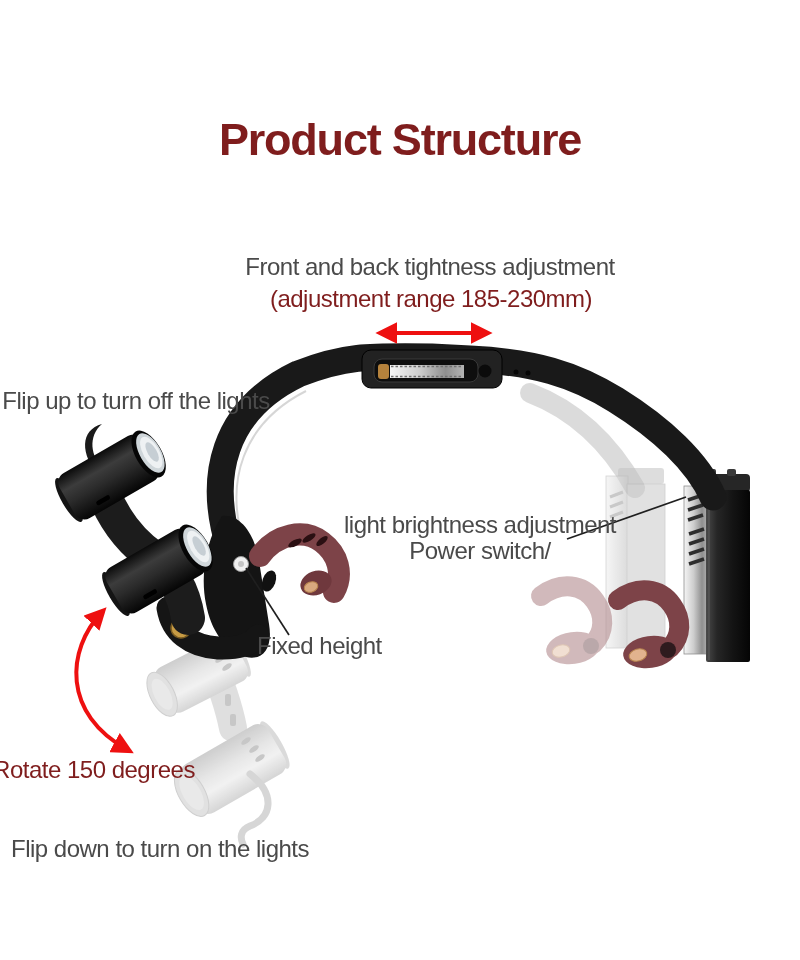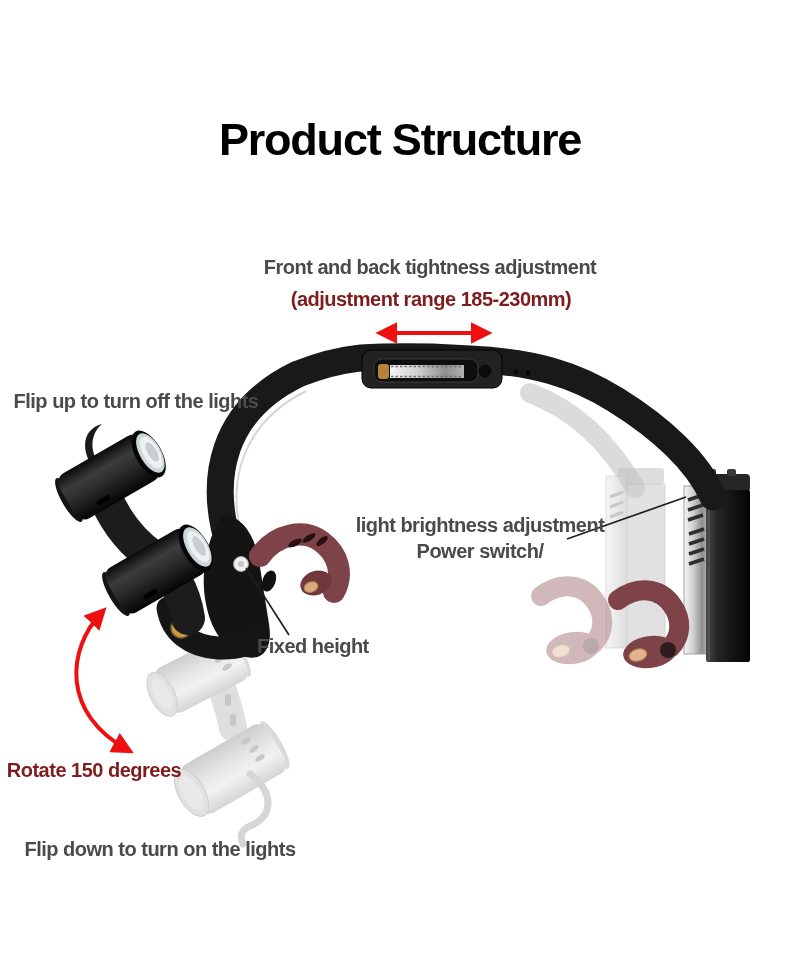--- a/index.html
+++ b/index.html
@@ -4,25 +4,25 @@
 <style>
   html,body{margin:0;padding:0;}
   body{
     width:800px;height:960px;background:#ffffff;position:relative;overflow:hidden;
     font-family:"Liberation Sans", sans-serif;
   }
   .stage{position:absolute;left:0;top:0;width:800px;height:960px;}
   svg.art{position:absolute;left:0;top:0;width:800px;height:960px;}
   .title{
     position:absolute;top:114px;left:0;right:0;text-align:center;
-    font-size:45px;font-weight:700;color:#000000;letter-spacing:-1.2px;
+    font-size:45px;font-weight:700;color:#7f1d1d;letter-spacing:-1.2px;
   }
   .label{
-    position:absolute;color:#4a4a4a;font-size:20px;letter-spacing:-0.5px;
-    white-space:nowrap;line-height:26px;font-weight:bold;
+    position:absolute;color:#4a4a4a;font-size:24px;letter-spacing:-0.5px;
+    white-space:nowrap;line-height:26px;
   }
   .label.red{color:#7f1d1d;}
   .centered{transform:translateX(-50%);text-align:center;}
 </style>
 </head>
 <body>
 
 <div class="stage">
 
   <svg class="art" viewBox="0 0 800 960" aria-hidden="true">

